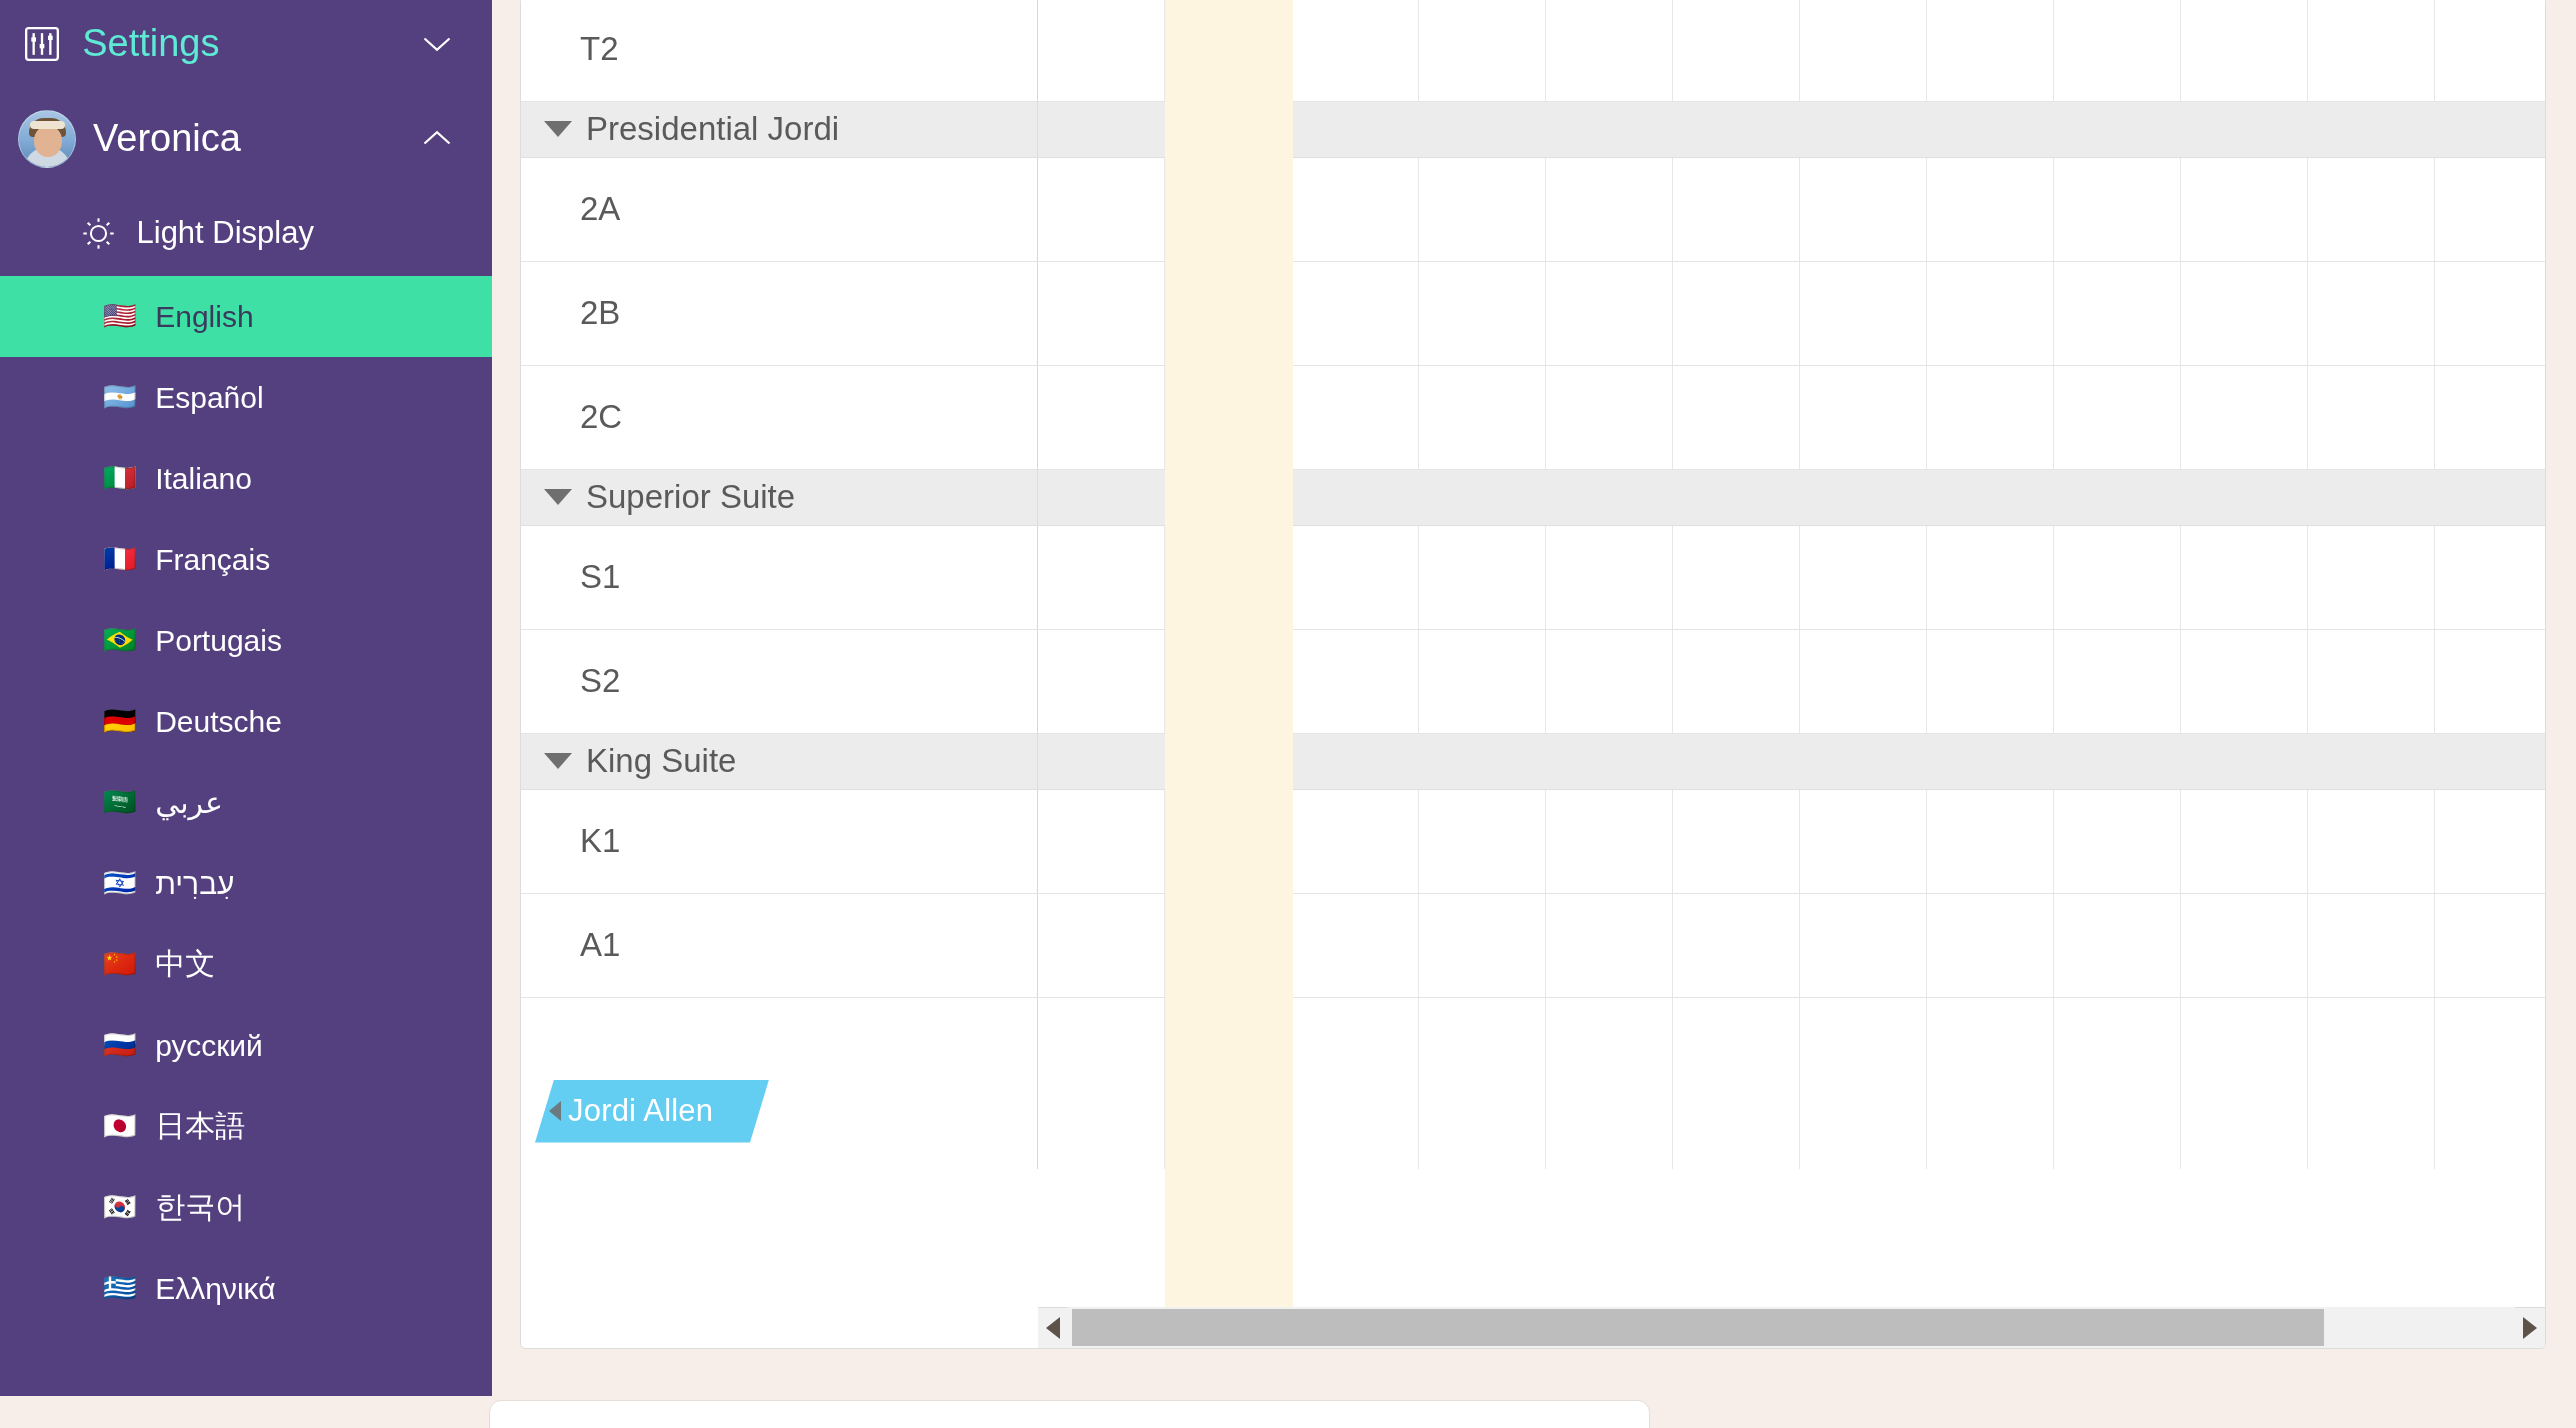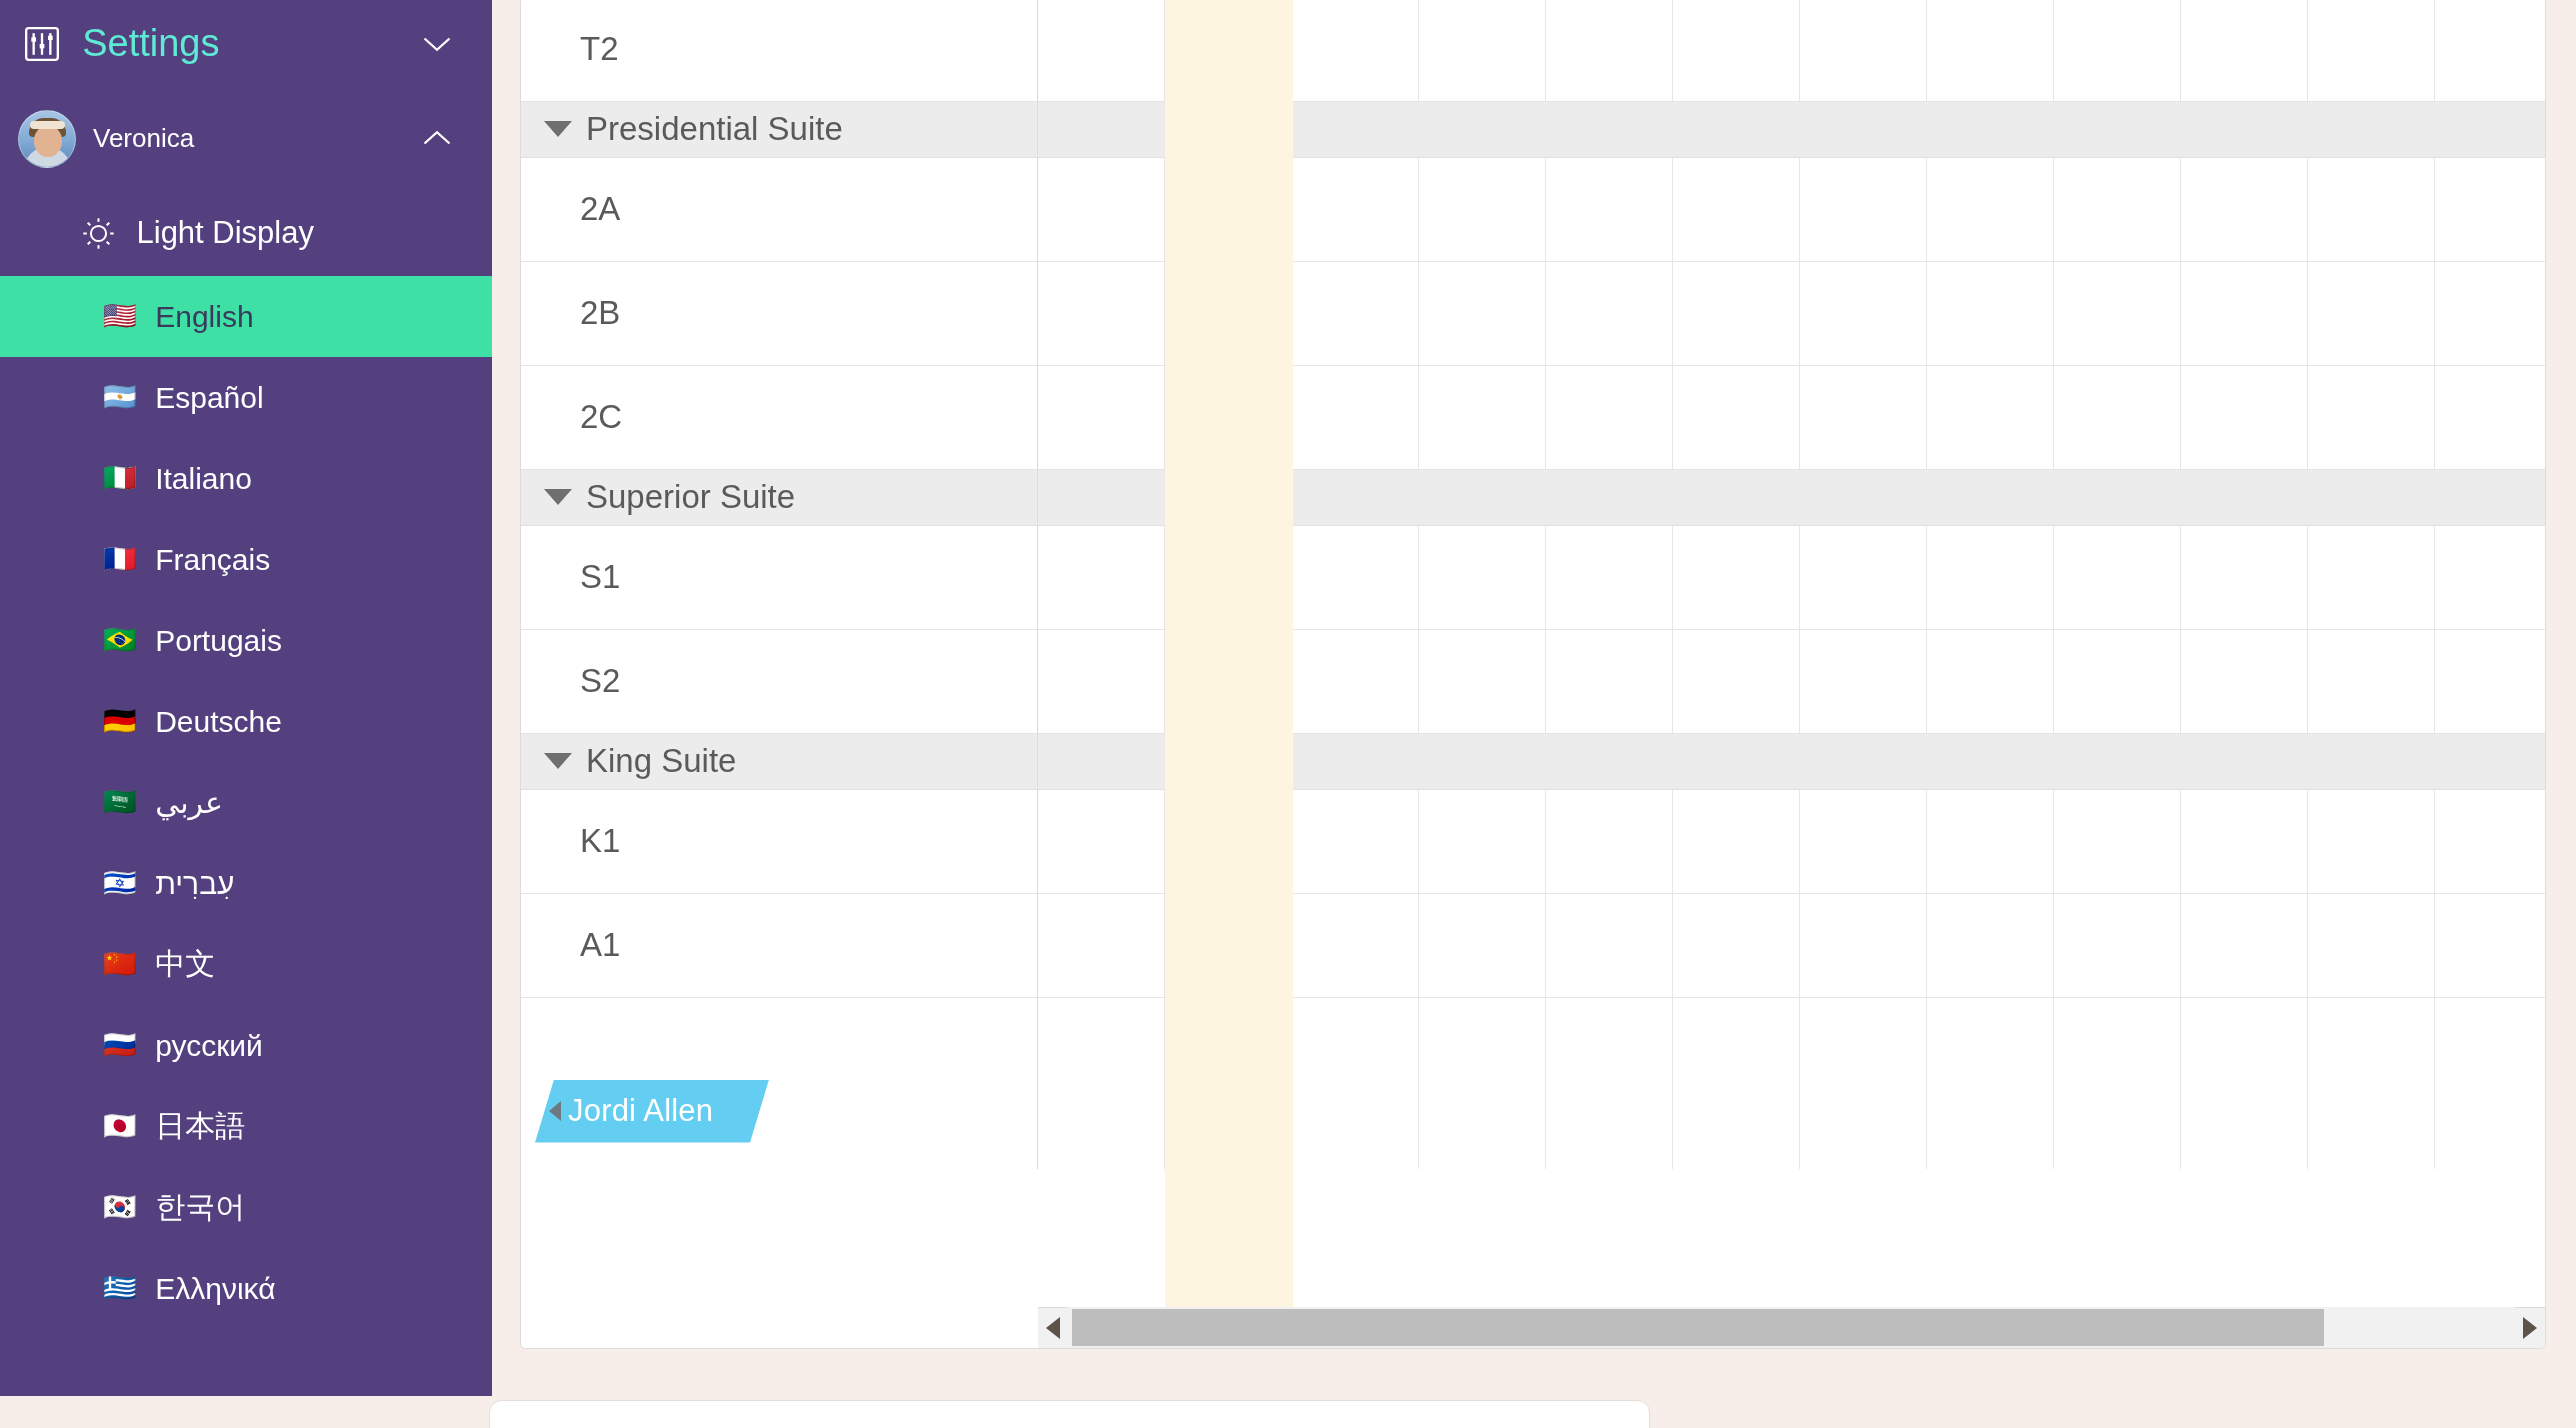--- a/index.html
+++ b/index.html
@@ -35,21 +35,21 @@
   .avatar {
     width: 58px; height: 58px; flex: 0 0 58px; border-radius: 50%;
     overflow: hidden; position: relative;
     background: linear-gradient(#a9c6e4 0%, #7fa9d4 55%, #5d88b5 100%);
     border: 0.9px solid rgba(255,255,255,.35);
   }
   .avatar .face { position: absolute; left: 15px; top: 15px; width: 28px; height: 31px; border-radius: 46% 46% 50% 50%; background: #e2b393; }
   .avatar .hair { position: absolute; left: 10.5px; top: 7px; width: 37px; height: 19px; border-radius: 19px 19px 5.2px 5.2px; background: #6d5338; }
   .avatar .band { position: absolute; left: 11.4px; top: 10.5px; width: 35px; height: 7.9px; background: #efe3d2; border-radius: 5.2px; }
   .avatar .body { position: absolute; left: 5.2px; bottom: -3.5px; width: 47px; height: 23px; border-radius: 23px 23px 0 0; background: #cfd9e3; }
-  .user-row .u-label { font-size: 26px; margin-left: 17.5px; flex: 1; white-space: nowrap; }
+  .user-row .u-label { font-size: 38px; margin-left: 17.5px; flex: 1; white-space: nowrap; }
 
   .nav-row {
     display: flex; align-items: center;
     height: 86px; padding: 0 38px 0 77px;
     color: #ffffff;
   }
   .nav-row .n-icon { width: 42px; flex: 0 0 42px; display: flex; align-items: center; justify-content: center; }
   .nav-row .n-label { font-size: 31px; margin-left: 17.5px; flex: 1; white-space: nowrap; }
 
   .lang-item {
@@ -301,21 +301,21 @@
               <div class="cell"></div>
               <div class="cell"></div>
               <div class="cell"></div>
               <div class="cell"></div>
               <div class="cell"></div>
             </div>
           </div>
           <div class="trow group">
             <div class="namecell">
               <span class="tri"></span>
-              <span>Presidential Suite</span>
+              <span>Presidential Jordi</span>
             </div>
             <div class="cells">
               <div class="cell"></div>
               <div class="cell today"></div>
               <div class="cell"></div>
               <div class="cell"></div>
               <div class="cell"></div>
               <div class="cell"></div>
               <div class="cell"></div>
               <div class="cell"></div>

